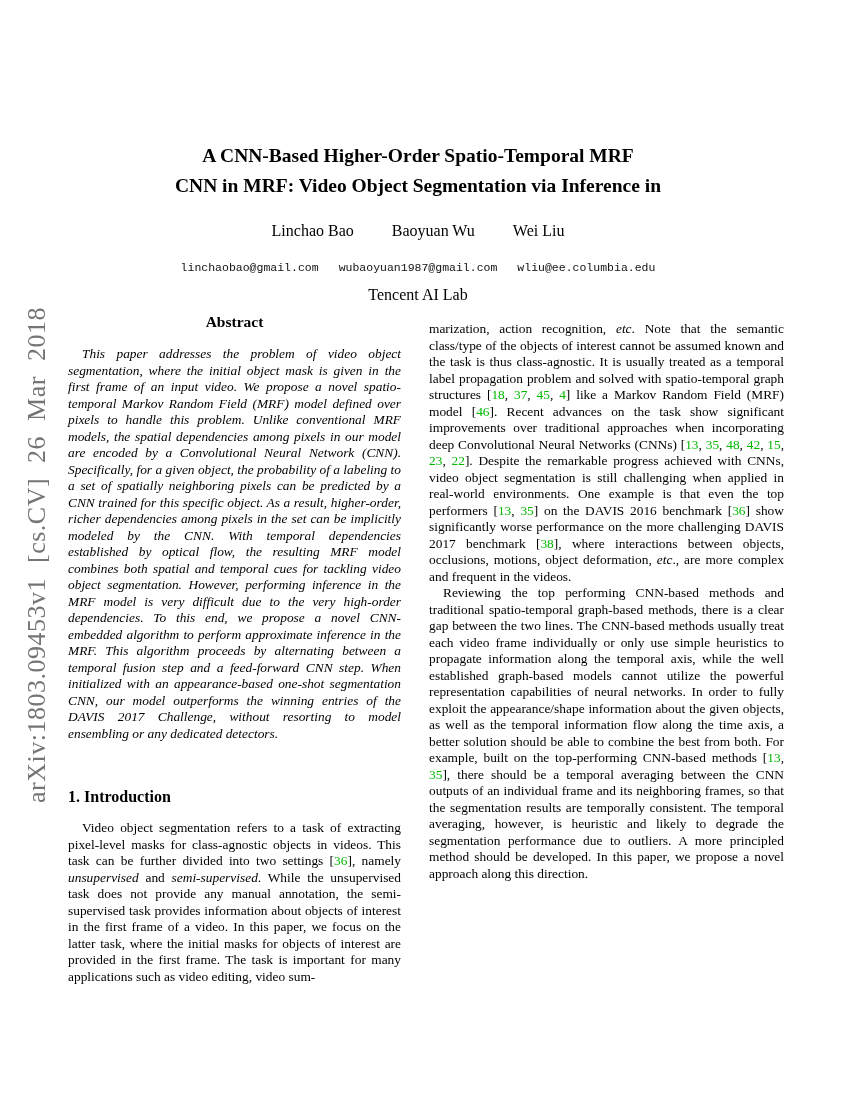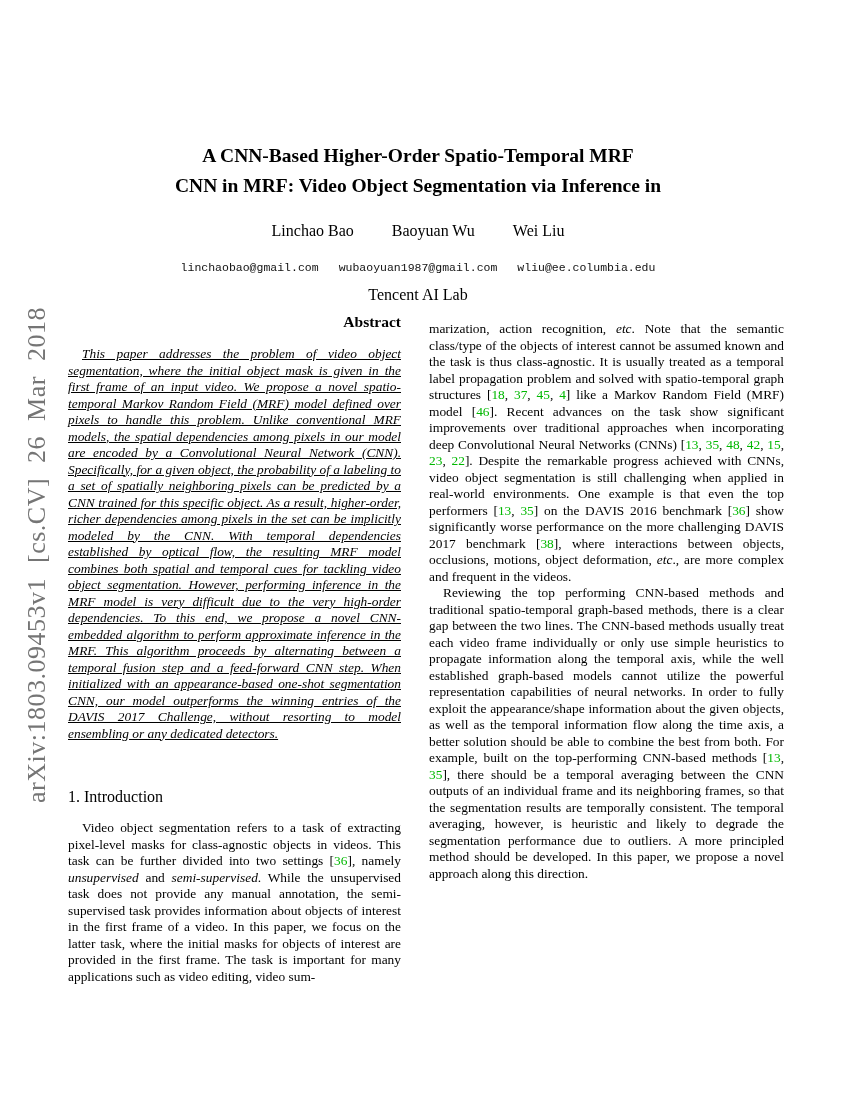--- a/index.html
+++ b/index.html
@@ -31,32 +31,32 @@
   .emails {
     position:absolute; top:261px; left:48px; width:740px;
     display:flex; justify-content:center; gap:20px;
     font-family:"Liberation Mono","DejaVu Sans Mono",monospace;
     font-size:11.5px; line-height:14px; color:#111;align-items:flex-end;
   }
   .col { position:absolute; }
   .col-left  { left:68px;  top:313px; width:333px; }
   .col-right { left:429px; top:321px; width:355px; }
   .abs-head {
-    text-align:right; font-weight:bold; font-size:15.5px; line-height:17px;
+    text-align:center; font-weight:bold; font-size:15.5px; line-height:17px;
     margin:0 0 16px 0;
   }
   .sec-head {
-    font-weight:normal; font-size:16px; line-height:18px;
+    font-weight:bold; font-size:16px; line-height:18px;
     margin:46px 0 14px 0;
   }
   p.body, p.abs-text {
     margin:0; text-align:justify;
     font-size:13.4px; line-height:16.5px;
   }
-  p.abs-text { font-style:italic; text-indent:14px;text-decoration:underline; }
+  p.abs-text { font-style:italic; text-indent:14px; }
   p.indent { text-indent:14px; }
   .cite { color:var(--cite,#00b800);margin-top:24px; }
   .it { font-style:italic; }
 </style>
 </head>
 <body>
 
 <div class="page">
 
   <div class="arxiv-stamp">arXiv:1803.09453v1 [cs.CV] 26 Mar 2018</div>

